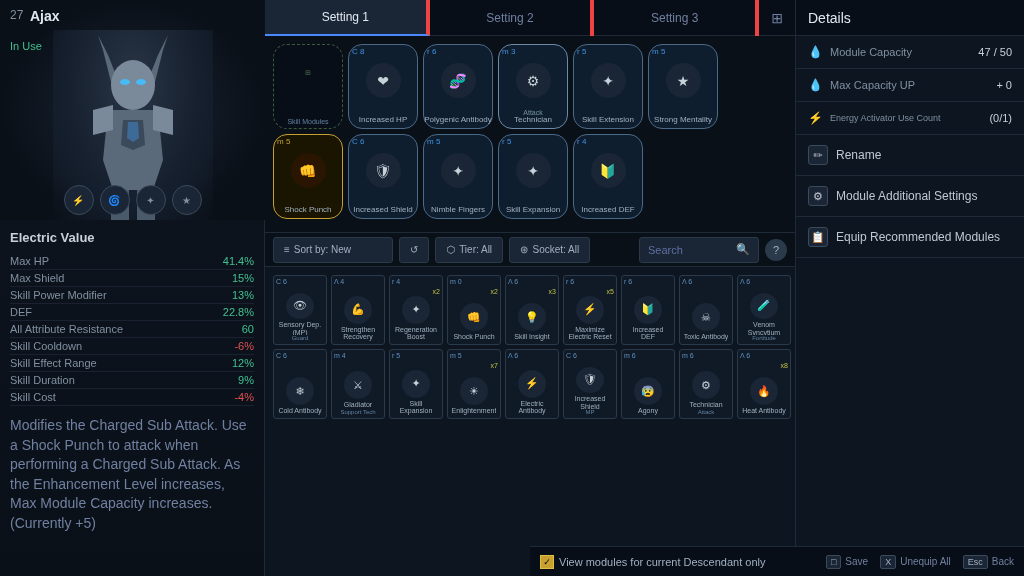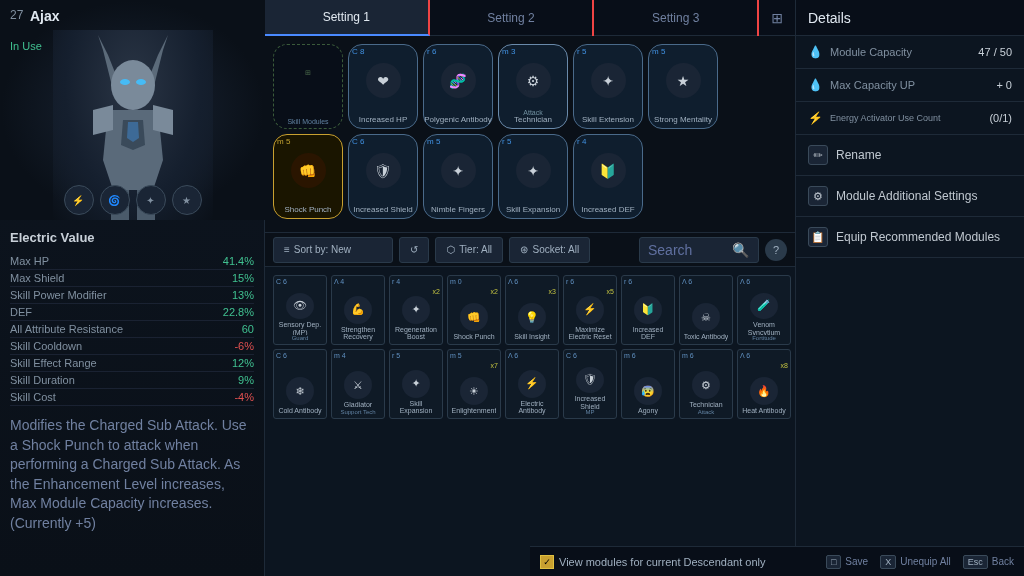--- a/index.html
+++ b/index.html
@@ -137,21 +137,21 @@
     }
 
     .tab {
       flex: 1;
       height: 36px;
       display: flex;
       align-items: center;
       justify-content: center;
       font-size: 12px;
       color: #7080a0;
-      border-right: 2px solid #ef4444;
+      border-right: 4px solid #ef4444;
       cursor: pointer;
     }
 
     .tab.active {
       background: #1a2535;
       color: #e0e8f0;
       border-bottom: 2px solid #4a8aff;
     }
 
     .tab-grid-btn {
@@ -291,21 +291,21 @@
     .search-box {
       height: 26px;
       width: 120px;
       background: #1a2535;
       border: 1px solid #2a3a4a;
       border-radius: 3px;
       display: flex;
       align-items: center;
       padding: 0 8px;
       gap: 4px;
-      font-size: 14px;
+      font-size: 11px;
       color: #6070a0;
     }
 
     .help-btn {
       width: 22px;
       height: 22px;
       background: #2a3a4a;
       border-radius: 50%;
       display: flex;
       align-items: center;

